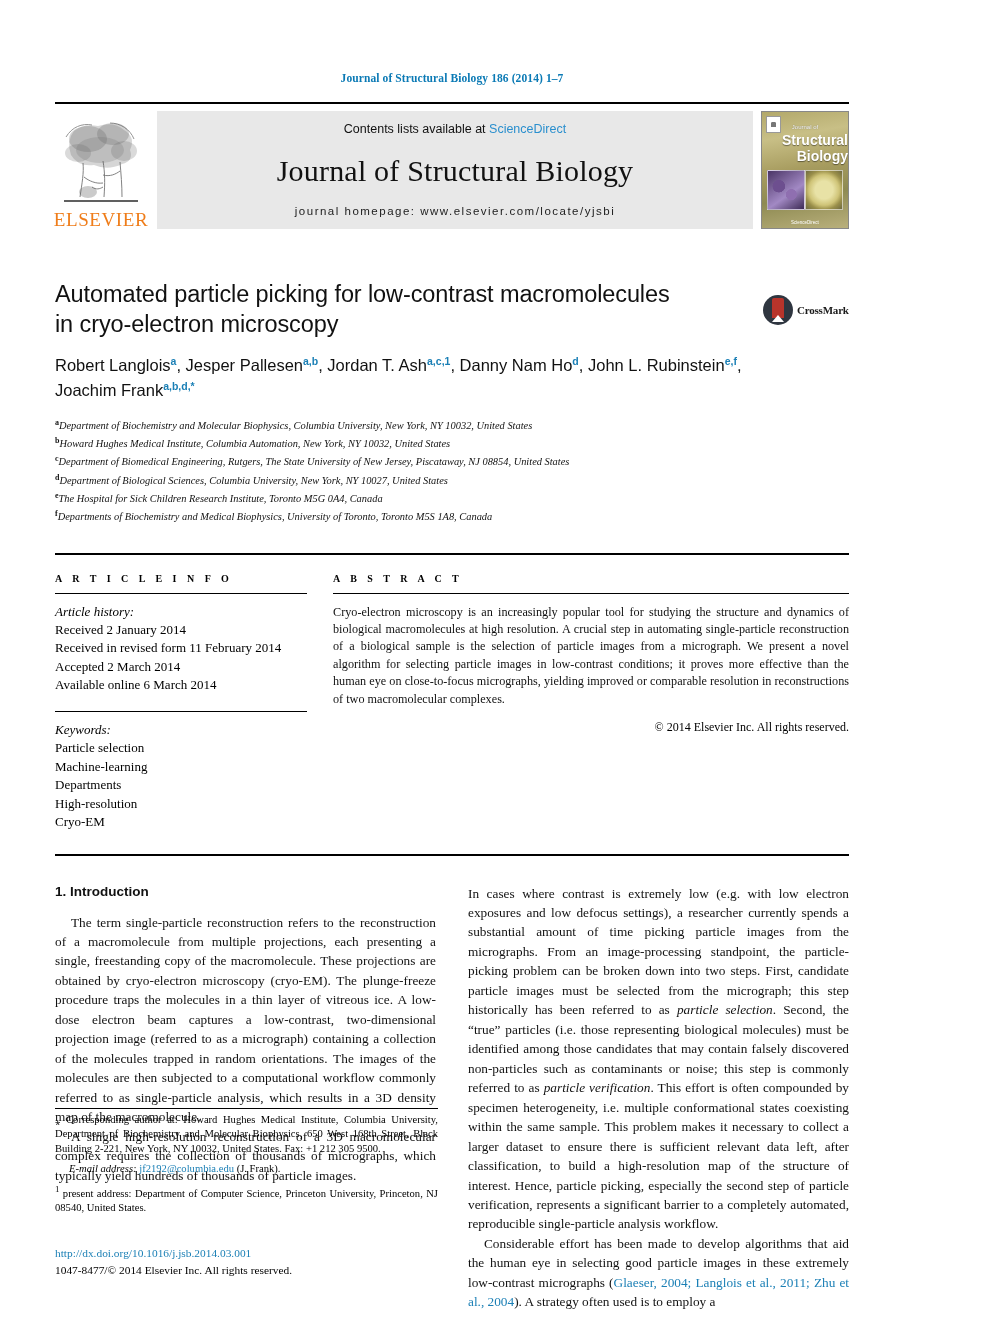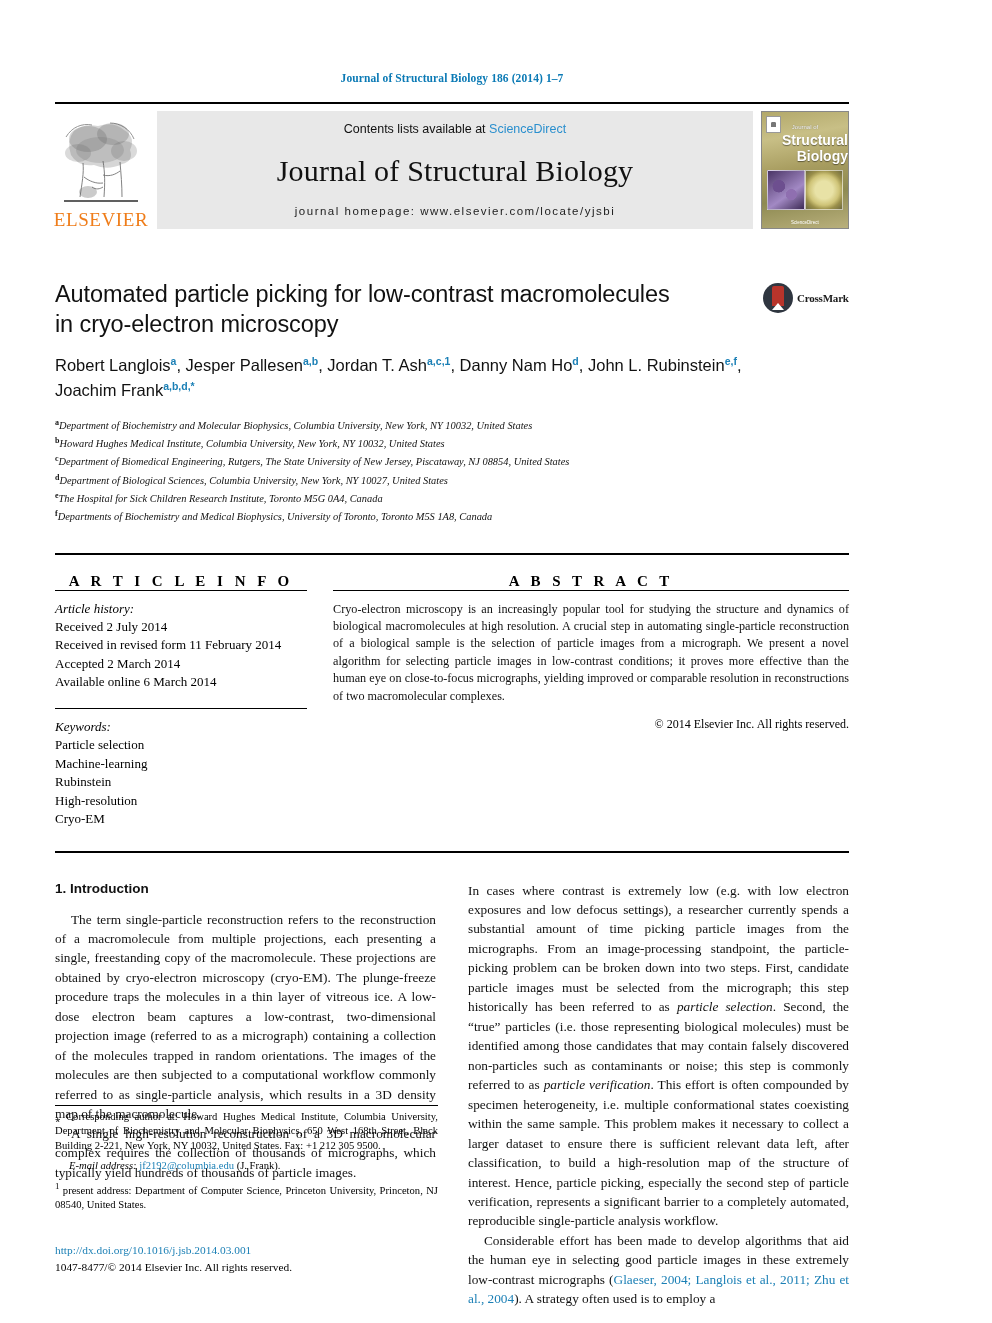--- a/index.html
+++ b/index.html
@@ -159,21 +159,21 @@
     font-size: 23.5px;
     line-height: 1.28;
     font-weight: normal;
     color: #111;
     margin: 0;
     max-width: 720px;
     letter-spacing: -.1px;
   }
   .crossmark {
     position: absolute;
-    right: 0; top: 2px;
+    right: 0; top: 14px;
     width: 86px; height: 34px;
     display: flex; align-items: center; gap: 4px;
   }
   .crossmark-badge {
     width: 30px; height: 30px; border-radius: 50%;
     background: #2f3640;
     position: relative; overflow: hidden;
     flex: 0 0 30px;
   }
   .crossmark-badge::before {
@@ -225,24 +225,23 @@
     border-top: 2.2px solid #000;
     padding-top: 18px;
     display: flex;
   }
   .col-info { flex: 0 0 252px; padding-right: 26px; }
   .col-abstract { flex: 1 1 auto; }
 
   .sec-label {
     font-family: "Liberation Serif", serif;
     font-weight: bold;
-    font-size: 15px;
+    font-size: 10px;
     letter-spacing: 4px;
-    margin-bottom: 0;
-    text-align: center;
+    margin-bottom: 9px;
   }
   .rule-thin { border-top: 1.2px solid #000; }
   .rule-med { border-top: 1.6px solid #000; }
 
   .info-group { margin-top: 9px; font-family: "Liberation Serif", serif; font-size: 13px; line-height: 1.42; }
   .info-group .ital { font-style: italic; }
   .info-spacer { height: 16px; }
 
   .abstract-text {
     margin-top: 10px;
@@ -386,46 +385,46 @@
       <span>Automated particle picking for low-contrast macromolecules</span><br>
       <span>in cryo-electron microscopy</span>
     </h1>
 
     <div class="authors">
       <span><span>Robert Langlois</span><sup>a</sup><span>, </span></span><span><span>Jesper Pallesen</span><sup>a,b</sup><span>, </span></span><span><span>Jordan T. Ash</span><sup>a,c,1</sup><span>, </span></span><span><span>Danny Nam Ho</span><sup>d</sup><span>, </span></span><span><span>John L. Rubinstein</span><sup>e,f</sup><span>, </span></span><br><span><span>Joachim Frank</span><sup class="star">a,b,d,*</sup></span>
     </div>
 
     <div class="affiliations">
       <div class="aff"><sup>a</sup><span>Department of Biochemistry and Molecular Biophysics, Columbia University, New York, NY 10032, United States</span></div>
-      <div class="aff"><sup>b</sup><span>Howard Hughes Medical Institute, Columbia University, New York, NY 10032, United States</span></div>
+      <div class="aff"><sup>b</sup><span>Howard Hughes Medical Institute, Columbia Automation, New York, NY 10032, United States</span></div>
       <div class="aff"><sup>c</sup><span>Department of Biomedical Engineering, Rutgers, The State University of New Jersey, Piscataway, NJ 08854, United States</span></div>
       <div class="aff"><sup>d</sup><span>Department of Biological Sciences, Columbia University, New York, NY 10027, United States</span></div>
       <div class="aff"><sup>e</sup><span>The Hospital for Sick Children Research Institute, Toronto M5G 0A4, Canada</span></div>
       <div class="aff"><sup>f</sup><span>Departments of Biochemistry and Medical Biophysics, University of Toronto, Toronto M5S 1A8, Canada</span></div>
     </div>
   </div>
 
   <div class="info-abstract">
     <div class="col-info">
       <div class="sec-label">A R T I C L E    I N F O</div>
       <div class="rule-med"></div>
       <div class="info-group">
         <div class="ital">Article history:</div>
-        <div>Received 2 July 2014</div>
+        <div>Received 2 January 2014</div>
         <div>Received in revised form 11 February 2014</div>
         <div>Accepted 2 March 2014</div>
         <div>Available online 6 March 2014</div>
       </div>
       <div class="info-spacer"></div>
       <div class="rule-thin"></div>
       <div class="info-group">
         <div class="ital">Keywords:</div>
         <div>Particle selection</div>
         <div>Machine-learning</div>
-        <div>Rubinstein</div>
+        <div>Departments</div>
         <div>High-resolution</div>
         <div>Cryo-EM</div>
       </div>
     </div>
 
     <div class="col-abstract">
       <div class="sec-label">A B S T R A C T</div>
       <div class="rule-med"></div>
       <div class="abstract-text">Cryo-electron microscopy is an increasingly popular tool for studying the structure and dynamics of biological macromolecules at high resolution. A crucial step in automating single-particle reconstruction of a biological sample is the selection of particle images from a micrograph. We present a novel algorithm for selecting particle images in low-contrast conditions; it proves more effective than the human eye on close-to-focus micrographs, yielding improved or comparable resolution in reconstructions of two macromolecular complexes.</div>
       <div class="copyright">© 2014 Elsevier Inc. All rights reserved.</div>

